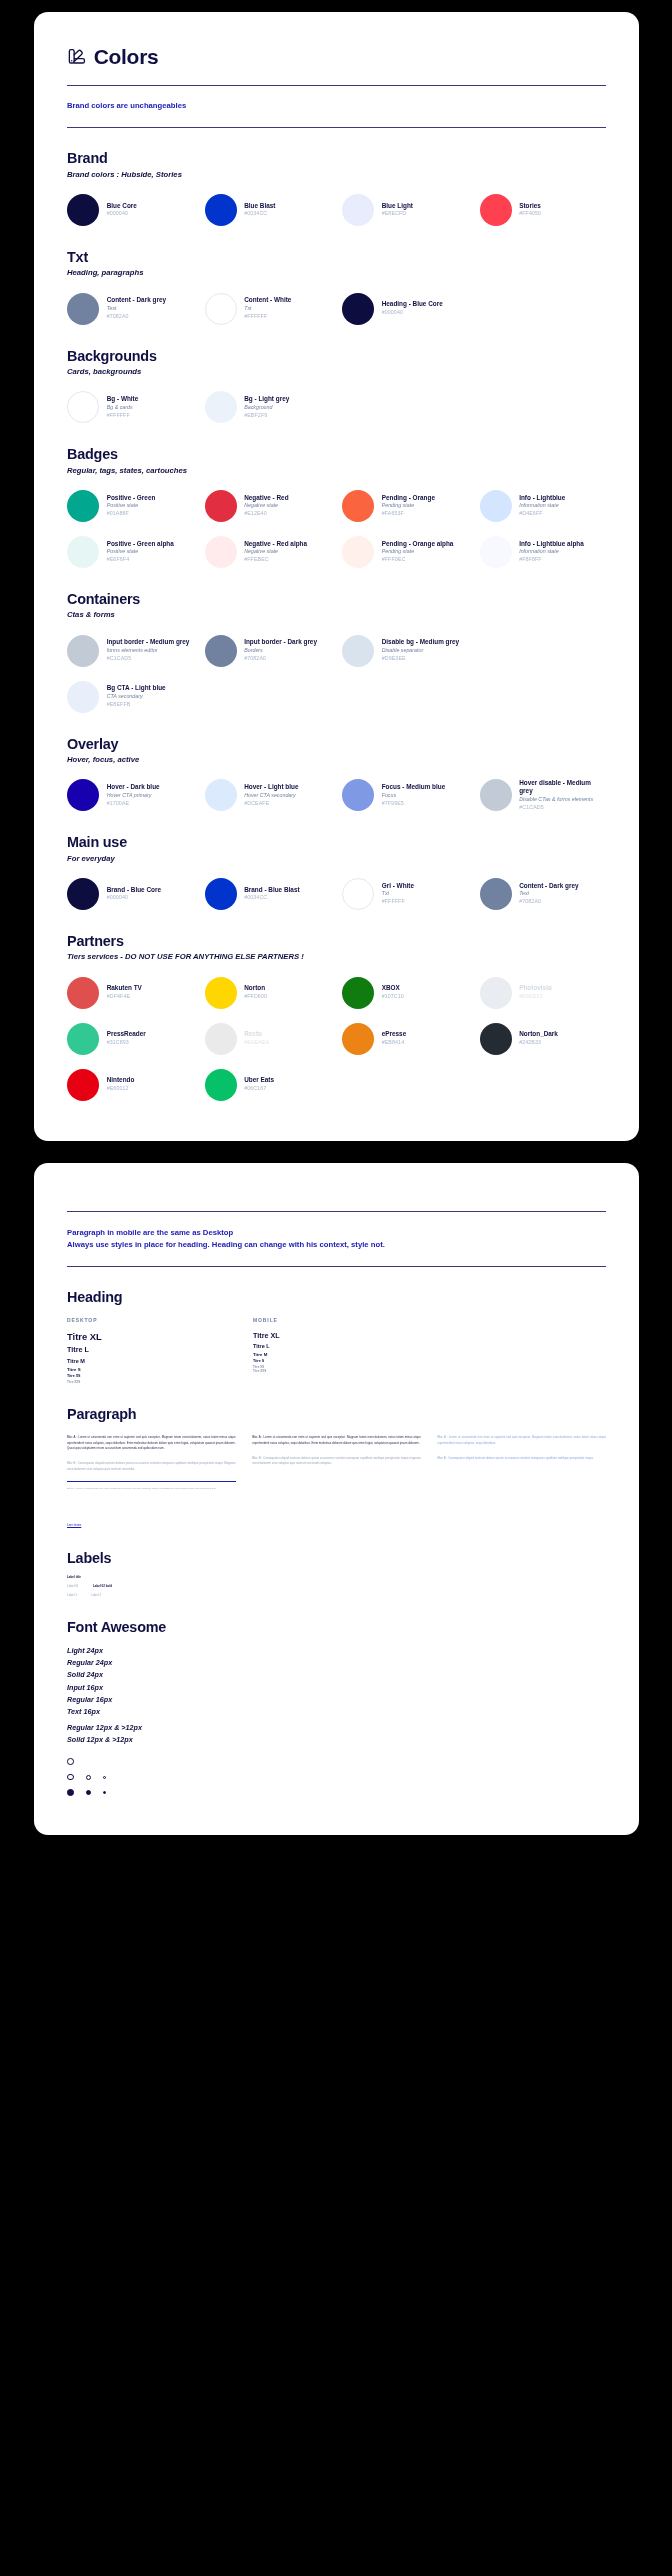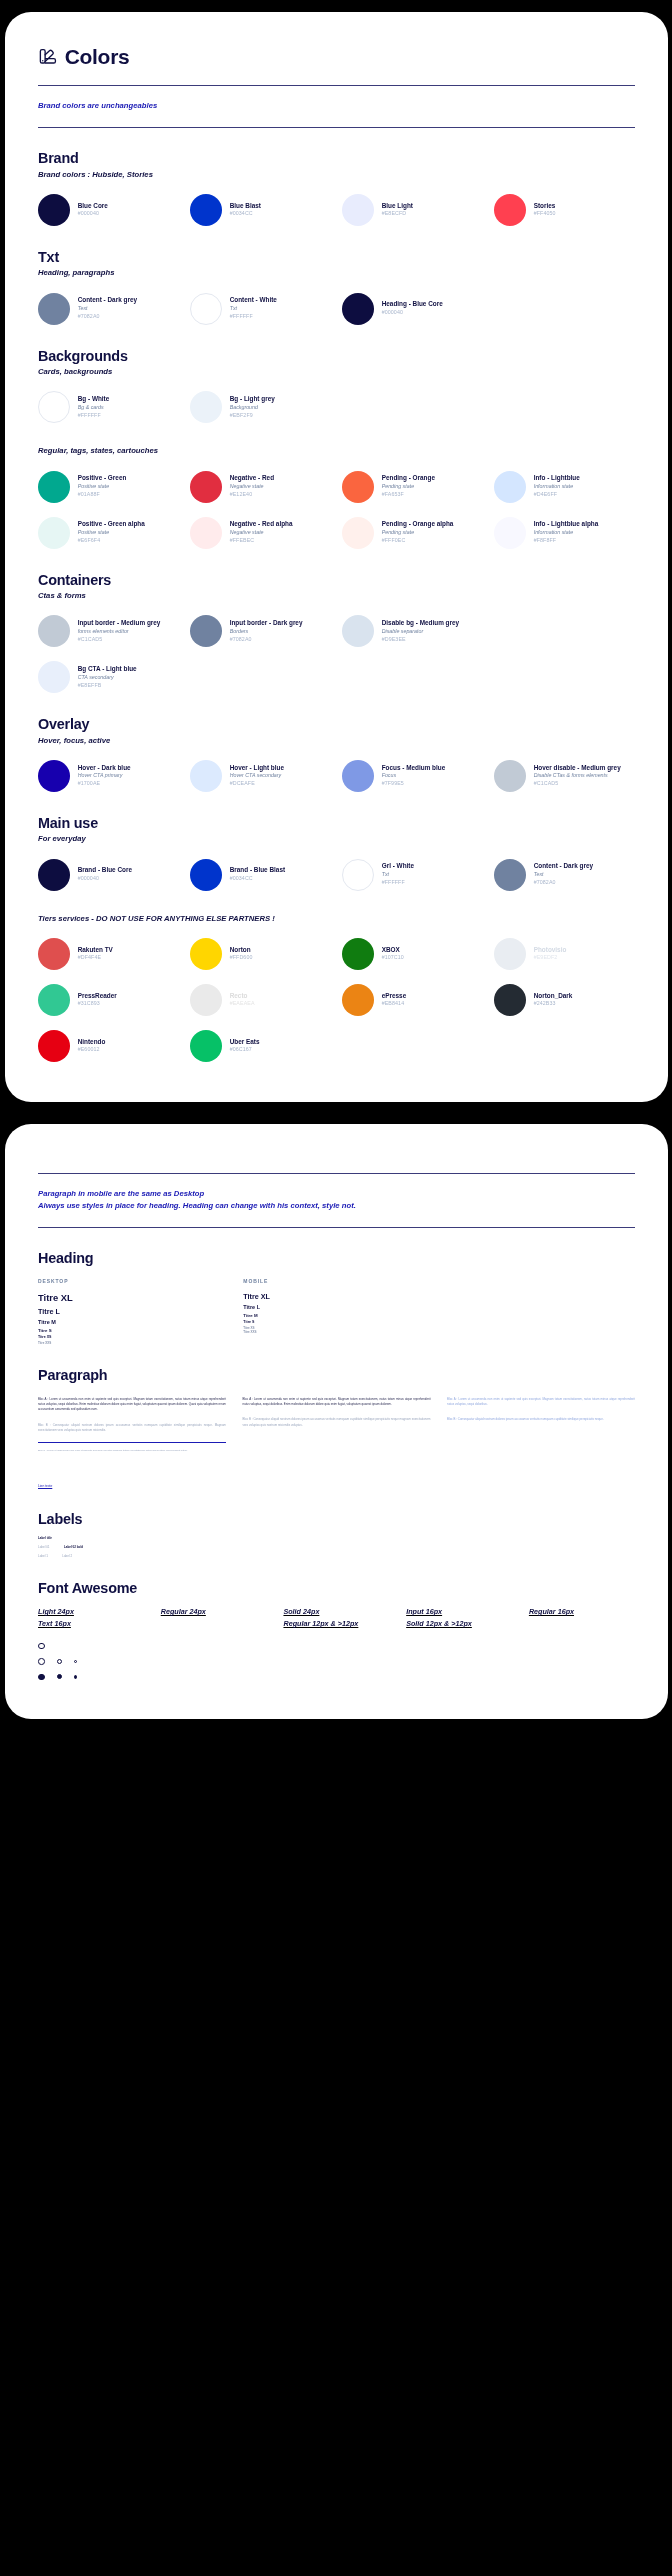--- a/index.html
+++ b/index.html
@@ -4,37 +4,37 @@
 <style>
   * { box-sizing: border-box; margin: 0; padding: 0; }
   body {
     width: 673px;
     background: #000000;
     font-family: "Liberation Sans", sans-serif;
     -webkit-font-smoothing: antialiased;
   }
   .page {
     background: #ffffff;
-    border-radius: 26px;
-    margin: 12px 5px;
+    border-radius: 14px;
+    margin: 12px 34px;
     padding: 33px 33px 39px 33px;
   }
   .page.second { margin-top: 22px; }
 
   
   .doc-header { display: flex; align-items: center; gap: 7.7px; }
   .doc-header .ttl {
     font-size: 21px; font-weight: 700; color: #101042; letter-spacing: -0.3px;
   }
   .hdr-icon { width: 19px; height: 19px; color: #101042; display:block; }
   .rule { height: 1.1px; background: #3b3b7a; margin-top: 15.5px; }
   .rule.thin { height: 0.8px; background: #3b3b7a; }
 
   .intro {
-    font-style: italic; font-weight: 700; font-size: 7.7px; color: #1b1bb5;
+    font-weight: 700; font-size: 7.7px; color: #1b1bb5;
     margin: 14.4px 0 14.4px 0; line-height: 1.55;
   }
 
   
   .section { margin-top: 22px; }
   .sec-title {
     font-size: 14.4px; font-weight: 700; color: #101042; letter-spacing: -0.2px;
   }
   .sec-sub {
     font-size: 7.7px; font-style: italic; font-weight: 700; color: #101042;
@@ -85,21 +85,21 @@
   .p-block + .p-block { margin-top: 10px; }
   .p-rule { height: 0.8px; background: #1b1bb5; margin-top: 8.9px; width: 100%; }
   .p-tiny { font-size: 2.4px; color: #9aa6bd; line-height: 1.9; margin-top: 5.5px; text-align: justify;}
 
   .link-demo { font-size: 3.3px; color: #1b1bb5; text-decoration: underline; margin-top: 8.9px; display:inline-block;}
   .labels-demo { margin-top: 8.9px; }
   .lbl-row { display:flex; gap: 14.4px; margin-bottom: 5px; }
   .lbl { font-size: 3px; color: #101042; font-weight: 700; }
   .lbl.muted { color: #9aa6bd; font-weight: 400; }
 
-  .fa-grid { display: grid; grid-template-columns: 1fr 1fr 1fr 1fr 1fr; gap: 3.3px 16.6px; margin-top: 11px; text-decoration: underline; }
+  .fa-grid { display: grid; grid-template-columns: 1fr; gap: 3.3px 16.6px; margin-top: 11px; }
   .fa-item { font-size: 7.2px; font-weight: 700; font-style: italic; color: #101042; }
   .fa-icons { margin-top: 14.4px; display:flex; flex-direction: column; gap: 8.9px;}
   .fa-icon-row { display:flex; align-items:center; gap: 12px; }
   .fa-ico {
     width: 6.6px; height: 6.6px; border-radius: 50%; border: 0.8px solid #101042;
     display:flex; align-items:center; justify-content:center;
     font-size: 3.9px; color: #101042;
   }
   .fa-ico.sm { width: 5px; height: 5px; border-width: 0.7px; font-size: 2.8px;}
   .fa-ico.xs { width: 3.3px; height: 3.3px; border-width: 0.6px; font-size: 2.2px;}
@@ -211,20 +211,21 @@
           <div class="sw-use">Background</div>
           <div class="sw-hex">#EBF2F9</div>
         </div>
       </div>
       <div></div>
         <div></div>
     </div>
   </div>
 
   <div class="section">
+    <div class="sec-title">Badges</div>
     <div class="sec-sub">Regular, tags, states, cartouches</div>
     <div class="swatch-grid">
       <div class="swatch">
         <div class="dot" style="background:#01A88F"></div>
         <div class="sw-text">
           <div class="sw-name">Positive - Green</div>
           <div class="sw-use">Positive state</div>
           <div class="sw-hex">#01A88F</div>
         </div>
       </div>
@@ -400,20 +401,21 @@
         <div class="sw-text">
           <div class="sw-name">Content - Dark grey</div>
           <div class="sw-use">Text</div>
           <div class="sw-hex">#7082A0</div>
         </div>
       </div>
     </div>
   </div>
 
   <div class="section">
+    <div class="sec-title">Partners</div>
     <div class="sec-sub">Tiers services - DO NOT USE FOR ANYTHING ELSE PARTNERS !</div>
     <div class="swatch-grid">
       <div class="swatch">
         <div class="dot" style="background:#DF4F4E"></div>
         <div class="sw-text">
           <div class="sw-name">Rakuten TV</div>
           <div class="sw-hex">#DF4F4E</div>
         </div>
       </div>
       <div class="swatch">

